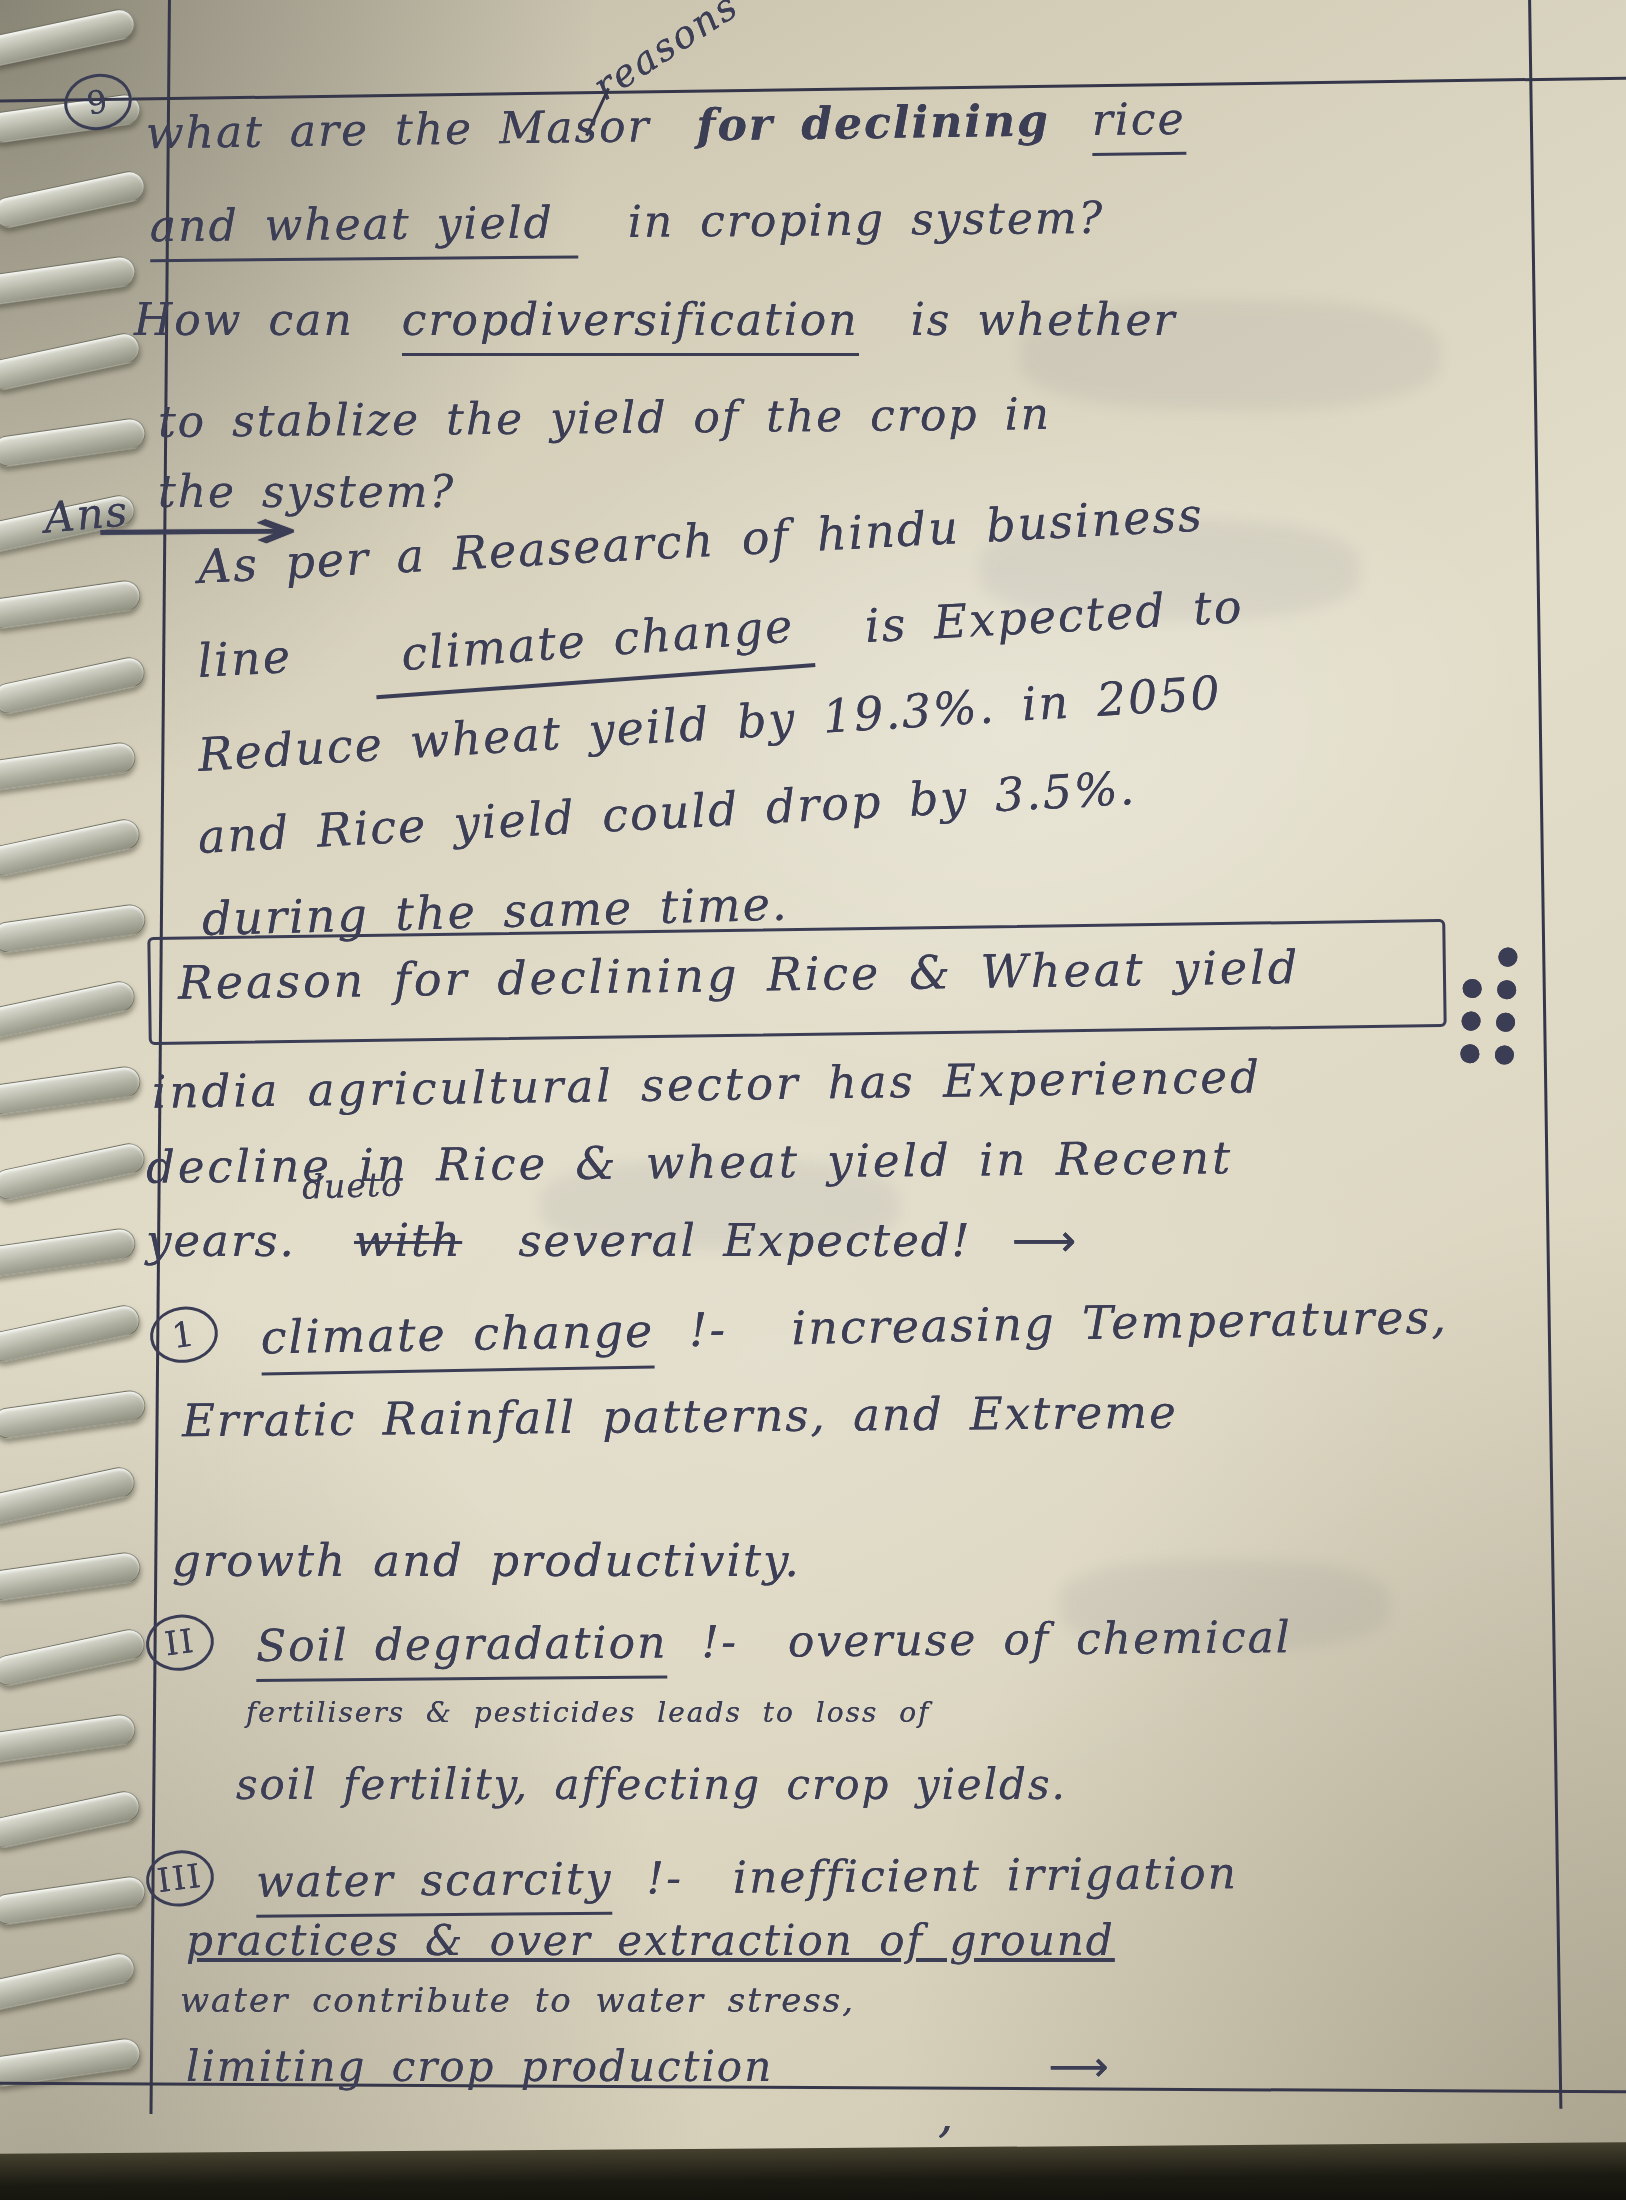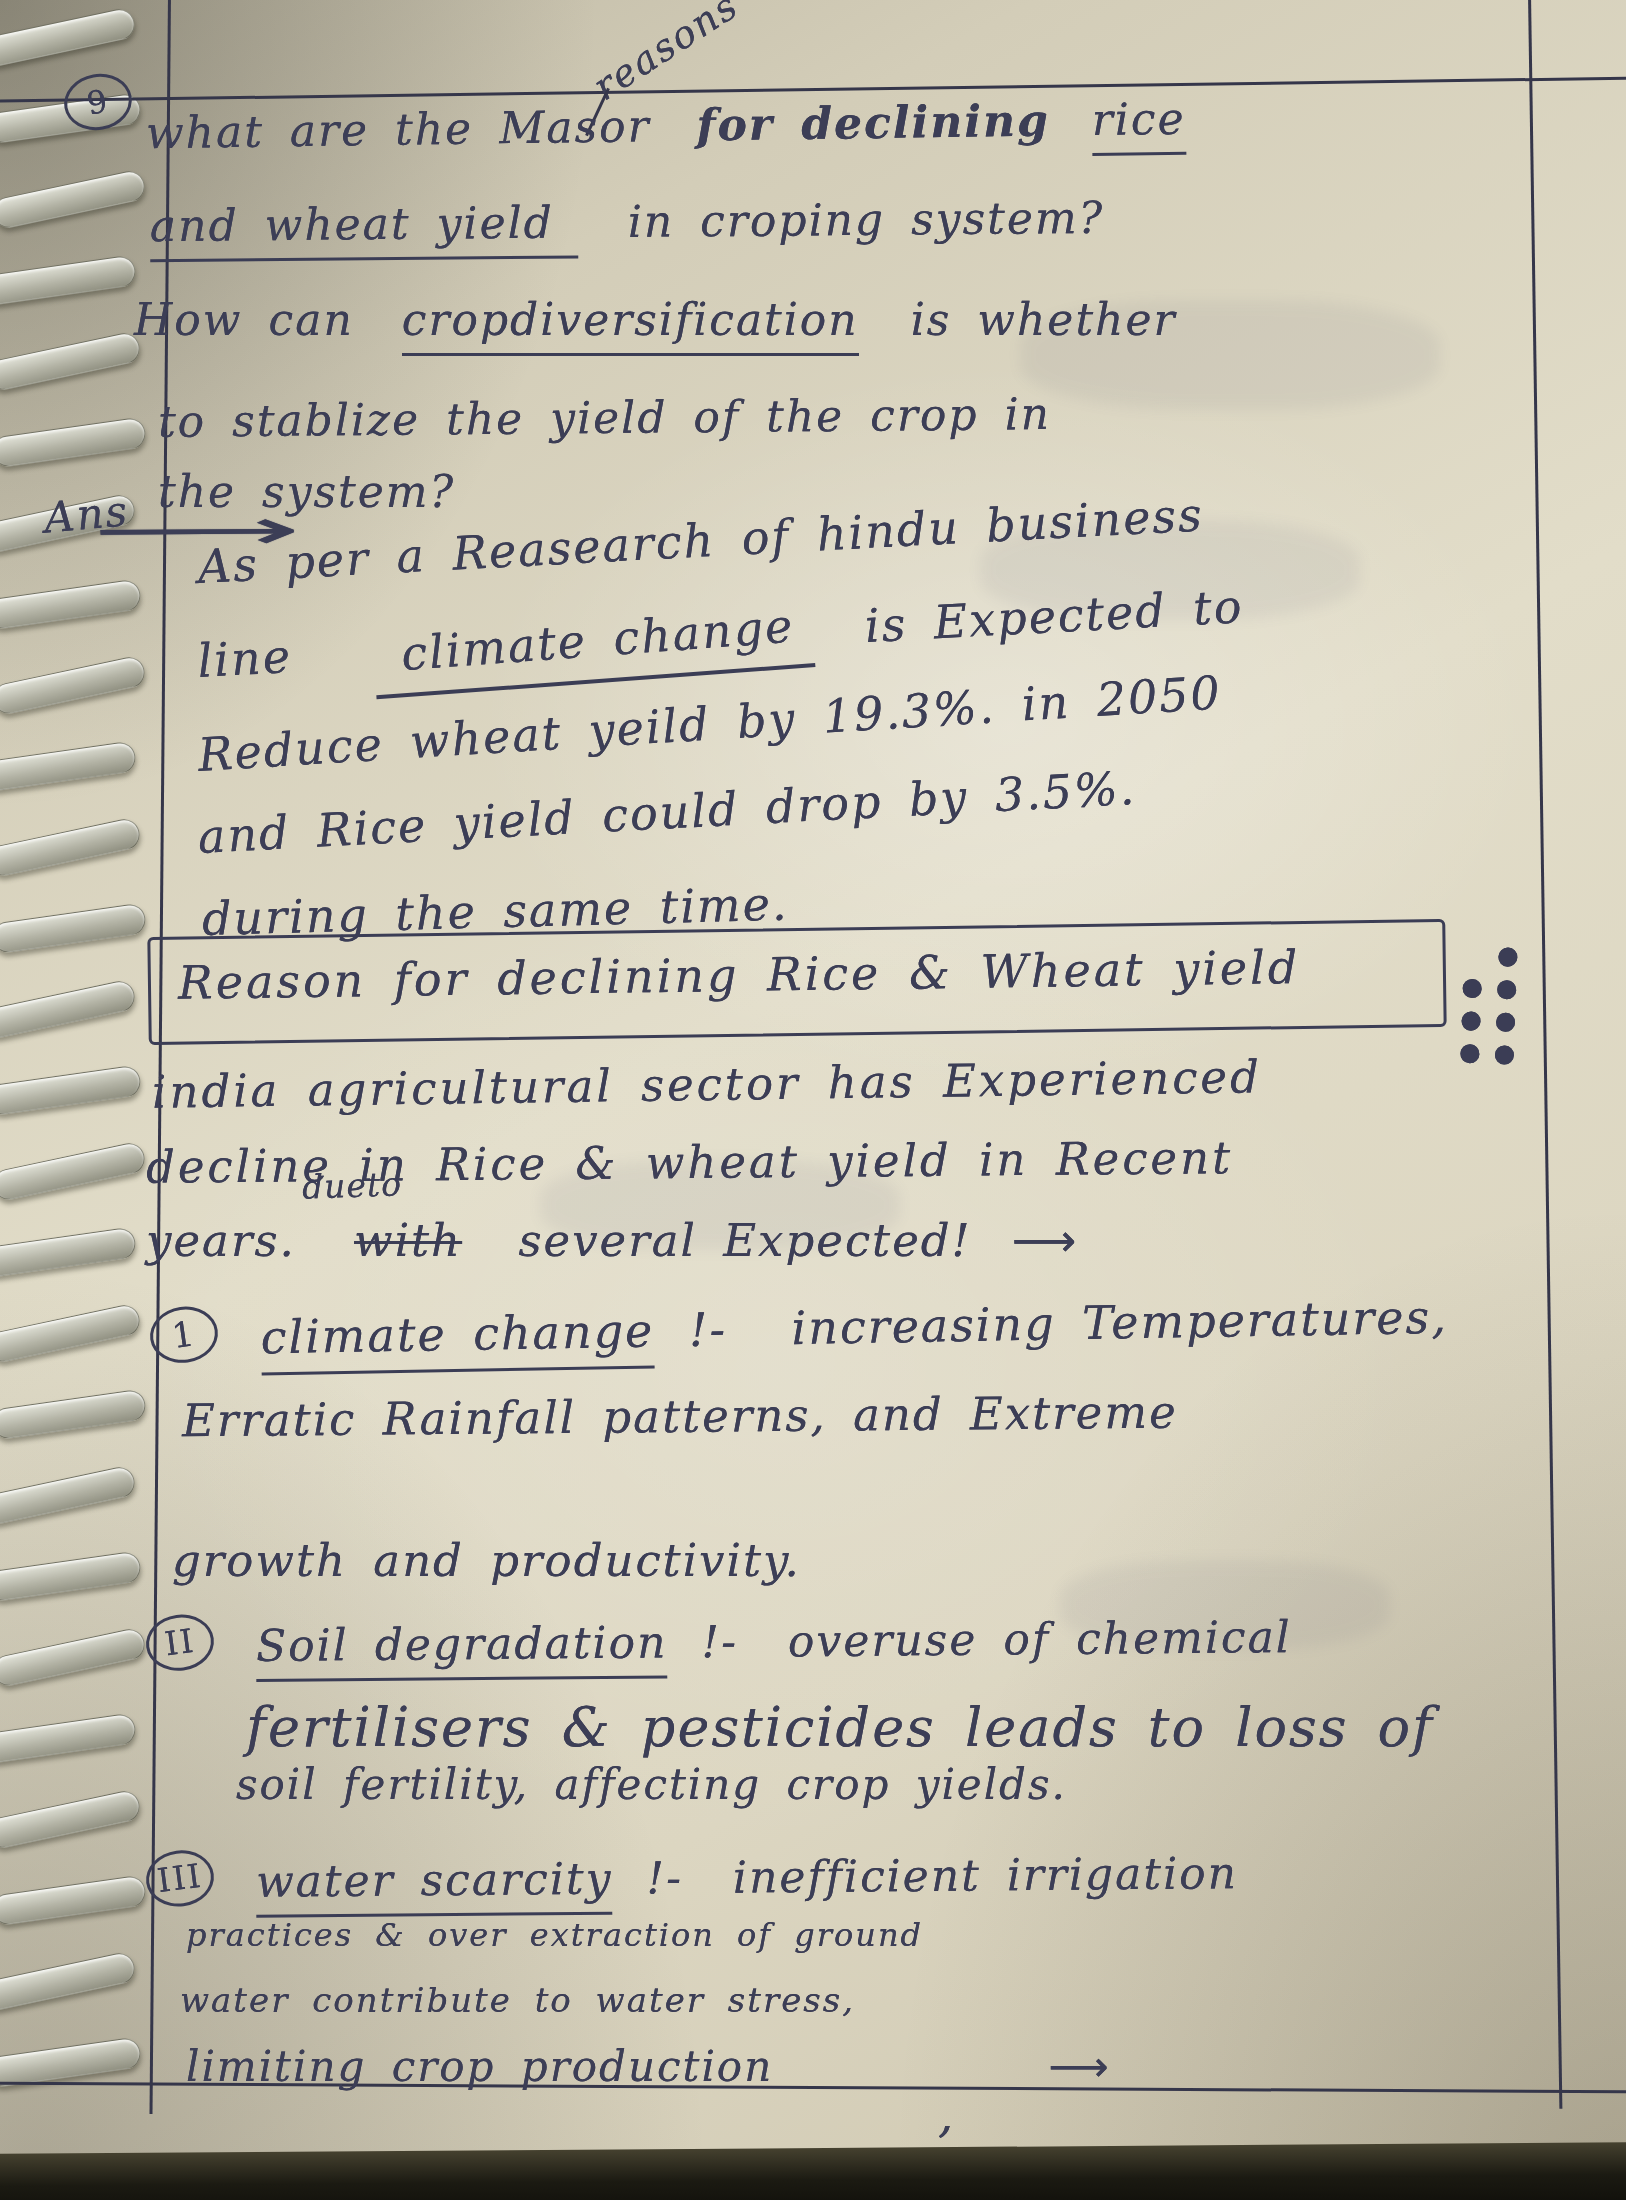--- a/index.html
+++ b/index.html
@@ -140,30 +140,30 @@
   </div>
   <div class="hw" style="left:182px;top:1390px;font-size:45px;transform:rotate(-0.5deg);">Erratic Rainfall patterns, and Extreme</div>
   <div class="hw" style="left:172px;top:1534px;font-size:45px;">growth and productivity.</div>
 
   <div class="hw" style="left:146px;top:1610px;font-size:44px;transform:rotate(-0.5deg);">
     <span class="circle-num">II</span>
     <span class="u">Soil degradation</span>
     <span class="seg" style="margin-left:8px;">!-</span>
     <span class="seg" style="margin-left:24px;">overuse of chemical</span>
   </div>
-  <div class="hw" style="left:246px;top:1696px;font-size:54px;">fertilisers &amp; pesticides leads to loss of</div>
+  <div class="hw" style="left:246px;top:1696px;font-size:28px;">fertilisers &amp; pesticides leads to loss of</div>
   <div class="hw" style="left:236px;top:1760px;font-size:42px;">soil fertility, affecting crop yields.</div>
 
   <div class="hw" style="left:146px;top:1846px;font-size:44px;transform:rotate(-0.5deg);">
     <span class="circle-num">III</span>
     <span class="u">water scarcity</span>
     <span class="seg" style="margin-left:8px;">!-</span>
     <span class="seg" style="margin-left:24px;">inefficient irrigation</span>
   </div>
-  <div class="hw" style="left:186px;top:1916px;font-size:32px;">practices &amp; over extraction of ground</div>
+  <div class="hw" style="left:186px;top:1916px;font-size:42px;text-decoration:underline;">practices &amp; over extraction of ground</div>
   <div class="hw" style="left:180px;top:1980px;font-size:34px;">water contribute to water stress,</div>
   <div class="hw" style="left:186px;top:2042px;font-size:42px;">
     <span class="seg">limiting crop production</span>
     <span class="arr" style="margin-left:250px;">⟶</span>
   </div>
 
   <div class="hw" style="left:938px;top:2086px;font-size:48px;">,</div>
 
   <div class="band" style="left:-20px;top:2148px;width:1680px;height:72px;transform:rotate(-0.4deg);"></div>
 </div>

